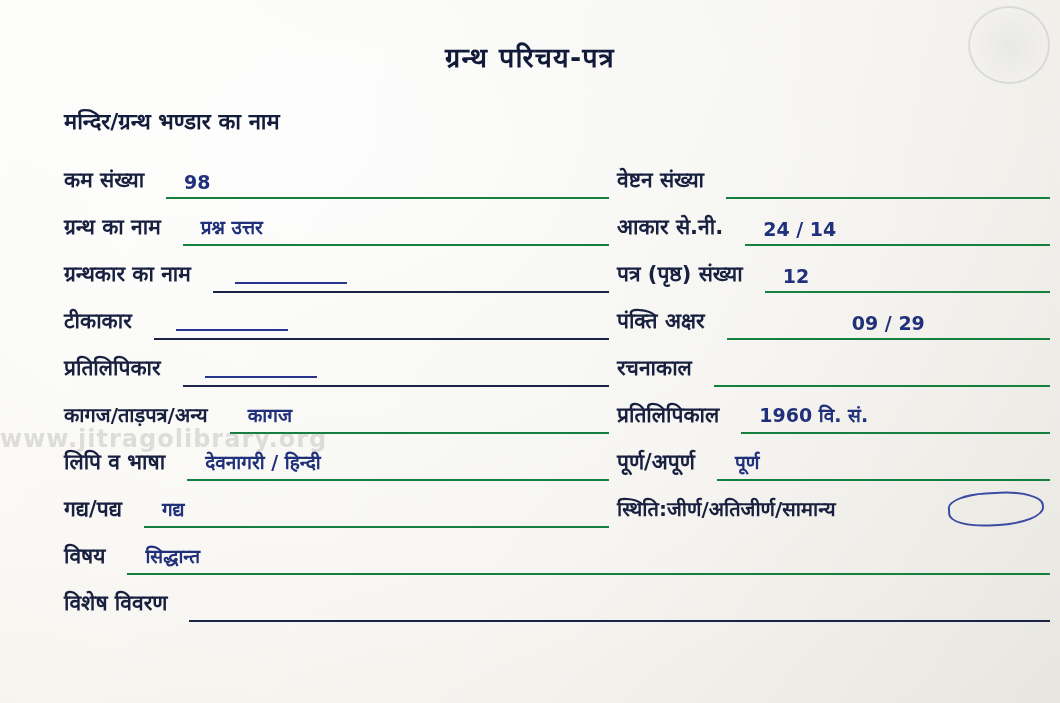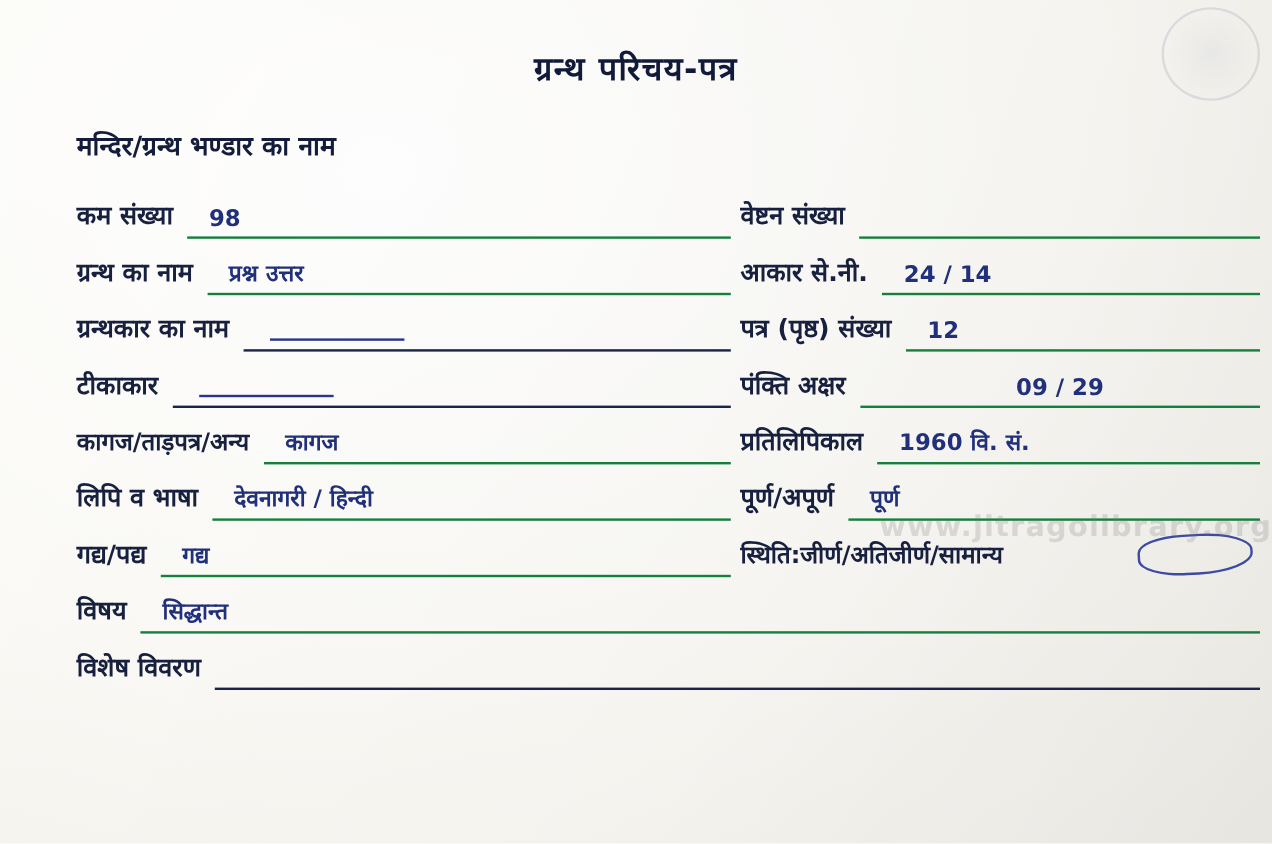--- a/index.html
+++ b/index.html
@@ -83,21 +83,21 @@
   }
   .row {
     position: relative;
     height: 47px;
   }
   .cell {
     position: absolute;
     bottom: 0;
     display: flex;
     align-items: flex-end;
-    gap: 12px;
+    gap: 22px;
     height: 100%;
     white-space: nowrap;
   }
   .cell.left  { left: 0;    width: 545px; }
   .cell.right { left: 553px; width: 433px; }
   .cell.full  { left: 0;    width: 986px; }
 
   .lbl {
     font-size: 21px;
     font-weight: 600;
@@ -166,21 +166,21 @@
     opacity: .9;
     pointer-events: none;
   }
 
   
   .watermark {
     position: absolute;
     top: 425px;
     left: 0;
     width: 100%;
-    text-align: right;
+    text-align: left;
     font-size: 24px;
     letter-spacing: 1px;
     color: rgba(120,120,120,0.22);
     font-weight: 700;
     pointer-events: none;
     user-select: none;
   }
 
   
   .corner-seal {
@@ -265,20 +265,34 @@
         </span>
       </div>
       <div class="cell right">
         <span class="lbl">पंक्ति अक्षर</span>
         <span class="line">
           <span class="val ink mid">09 / 29</span>
         </span>
       </div>
     </div>
 
+    <div class="row">
+      <div class="cell left">
+        <span class="lbl">प्रतिलिपिकार</span>
+        <span class="stroke">
+          <span class="val ink"></span>
+        </span>
+      </div>
+      <div class="cell right">
+        <span class="lbl">रचनाकाल</span>
+        <span class="line">
+          <span class="val ink"></span>
+        </span>
+      </div>
+    </div>
 
     <div class="row">
       <div class="cell left">
         <span class="lbl wide">कागज/ताड़पत्र/अन्य</span>
         <span class="line">
           <span class="val ink">कागज</span>
         </span>
       </div>
       <div class="cell right">
         <span class="lbl">प्रतिलिपिकाल</span>

